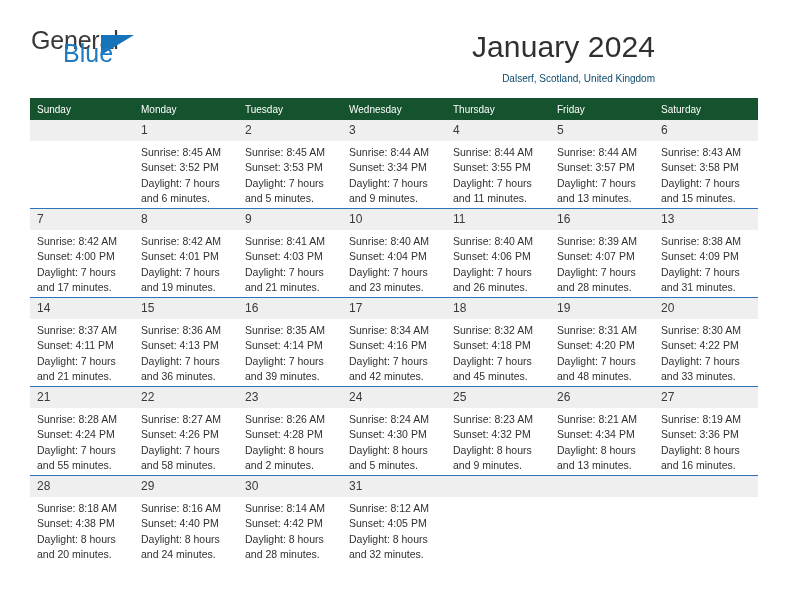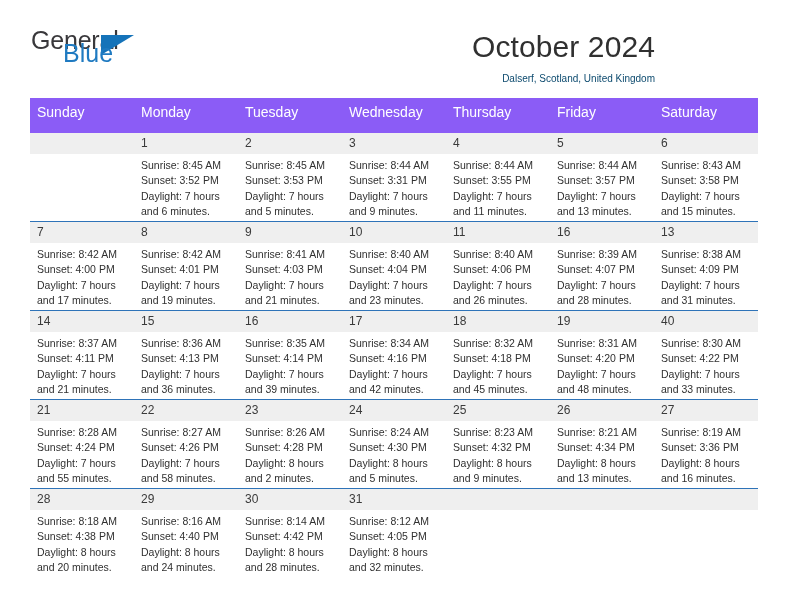--- a/index.html
+++ b/index.html
@@ -77,26 +77,26 @@
   }
 
   
   .calendar {
     margin: 14px 34px 0 30px;
     border-collapse: collapse;
     width: 728px;
     table-layout: fixed;
   }
   .calendar th {
-    background: #8b5cf6;
+    background: #14532d;
     color: #ffffff;
     font-weight: normal;
-    font-size: 14px;
+    font-size: 10px;
     text-align: left;
-    padding: 5px 0 12px 7px;
+    padding: 5px 0 4px 7px;
     line-height: 1.3;
     border: none;
   }
   .calendar td {
     vertical-align: top;
     padding: 0;
     border: none;
     border-top: 1.5px solid #2e73b8;
     height: 88px;
   }
@@ -132,21 +132,21 @@
 
   <div class="header">
 
     <div class="logo">
       <span class="logo-general">General</span>
       <span class="logo-tri"></span>
       <span class="logo-blue">Blue</span>
     </div>
 
     <div class="titles">
-      <h1 class="month-title">October 2024</h1>
+      <h1 class="month-title">January 2024</h1>
       <div class="location">Dalserf, Scotland, United Kingdom</div>
     </div>
 
   </div>
 
   <table class="calendar">
     <thead>
       <tr>
         <th>Sunday</th>
         <th>Monday</th>
@@ -178,21 +178,21 @@
             <div>Sunrise: 8:45 AM</div>
             <div>Sunset: 3:53 PM</div>
             <div>Daylight: 7 hours</div>
             <div>and 5 minutes.</div>
           </div>
         </td>
         <td>
           <div class="daynum">3</div>
           <div class="dayinfo">
             <div>Sunrise: 8:44 AM</div>
-            <div>Sunset: 3:31 PM</div>
+            <div>Sunset: 3:34 PM</div>
             <div>Daylight: 7 hours</div>
             <div>and 9 minutes.</div>
           </div>
         </td>
         <td>
           <div class="daynum">4</div>
           <div class="dayinfo">
             <div>Sunrise: 8:44 AM</div>
             <div>Sunset: 3:55 PM</div>
             <div>Daylight: 7 hours</div>
@@ -334,21 +334,21 @@
         <td>
           <div class="daynum">19</div>
           <div class="dayinfo">
             <div>Sunrise: 8:31 AM</div>
             <div>Sunset: 4:20 PM</div>
             <div>Daylight: 7 hours</div>
             <div>and 48 minutes.</div>
           </div>
         </td>
         <td>
-          <div class="daynum">40</div>
+          <div class="daynum">20</div>
           <div class="dayinfo">
             <div>Sunrise: 8:30 AM</div>
             <div>Sunset: 4:22 PM</div>
             <div>Daylight: 7 hours</div>
             <div>and 33 minutes.</div>
           </div>
         </td>
       </tr>
 
       <tr class="week-row">

